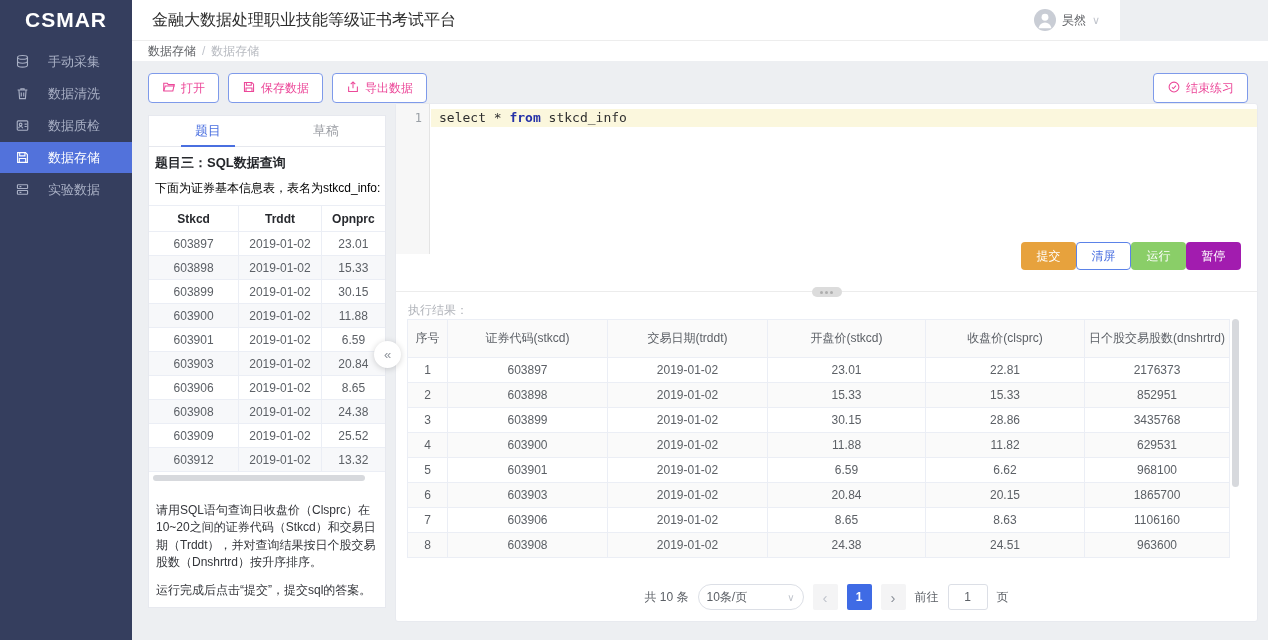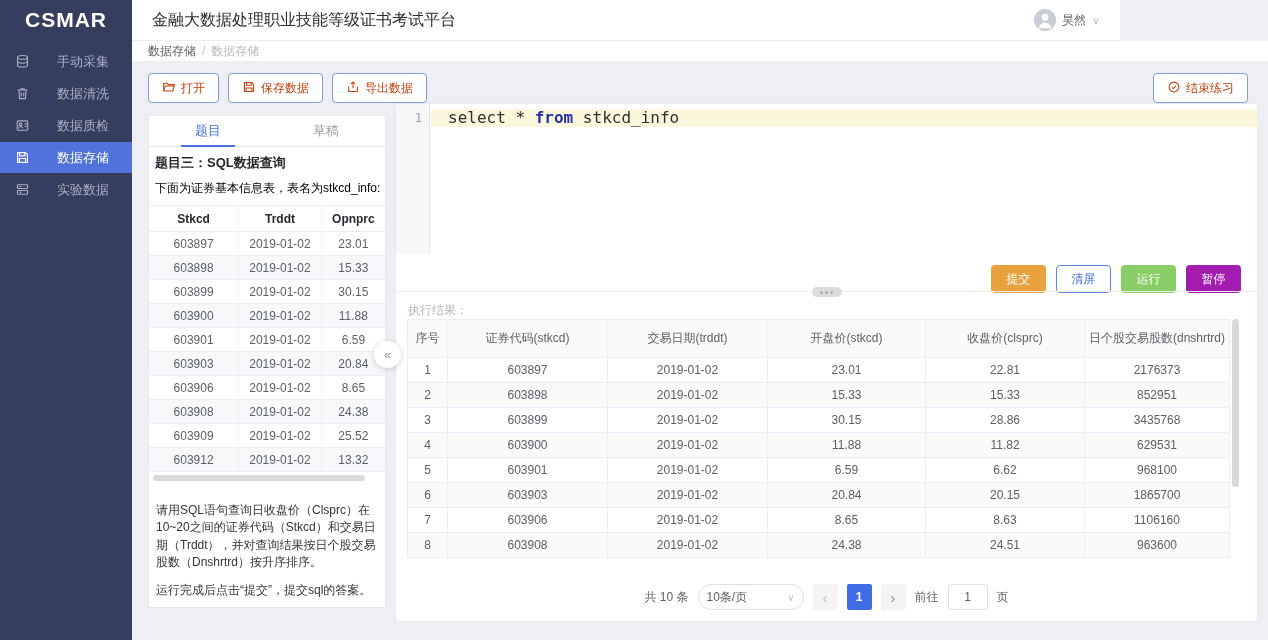--- a/index.html
+++ b/index.html
@@ -3,40 +3,40 @@
 <meta charset="utf-8">
 <style>
   * { margin:0; padding:0; box-sizing:border-box; }
   body { width:1268px; height:640px; font-family:"Liberation Sans","DejaVu Sans",sans-serif; }
   .app { position:relative; width:1268px; height:640px; background:#edeff2; overflow:hidden; }
 
   
   .sidebar { position:absolute; left:0; top:0; width:132px; height:640px; background:#353e5e; z-index:10; }
   .logo { height:40px; display:flex; align-items:center; justify-content:center; color:#fff; font-weight:bold; font-size:21px; letter-spacing:1px; }
   .nav { padding-top:6px; }
-  .nav-item { height:31px; display:flex; align-items:center; gap:27px; padding-left:15px; color:#a9b0c5; font-size:13px; cursor:pointer; margin-bottom:1px; }
+  .nav-item { height:31px; display:flex; align-items:center; gap:18px; padding-left:15px; color:#a9b0c5; font-size:13px; cursor:pointer; margin-bottom:1px; }
   .nav-item.active { background:#5272db; color:#fff; }
   .nav-icon { display:flex; width:15px; height:15px; }
   .nav-icon svg { width:15px; height:15px; }
 
   
   .topbar { position:absolute; left:132px; top:0; width:988px; height:41px; background:#fff; border-bottom:1px solid #ededed; display:flex; align-items:center; padding:0 20px; }
   .topbar-title { font-size:16px; color:#2c2c2c; font-weight:500; }
   .user { margin-left:auto; display:flex; align-items:center; gap:6px; font-size:12px; color:#606266; cursor:pointer; }
   .avatar { width:22px; height:22px; border-radius:50%; background:#c9cdd5; overflow:hidden; display:flex; align-items:flex-end; justify-content:center; }
   .chev { color:#c0c4cc; font-size:11px; }
 
   .breadcrumb { position:absolute; left:132px; top:41px; width:1136px; height:20px; background:#fff; display:flex; align-items:center; gap:6px; padding-left:16px; font-size:12px; }
   .bc-parent { color:#606266; cursor:pointer; }
   .bc-sep { color:#c0c4cc; }
   .bc-current { color:#b7bac0; }
 
   
   .toolbar { position:absolute; left:148px; top:73px; display:flex; gap:9px; }
-  .tbtn { height:30px; padding:0 13px; background:#fff; border:1px solid #7e9aea; color:#c2410c; border-radius:4px; font-size:12px; display:flex; align-items:center; gap:5px; cursor:pointer; }
+  .tbtn { height:30px; padding:0 13px; background:#fff; border:1px solid #7e9aea; color:#ec4899; border-radius:4px; font-size:12px; display:flex; align-items:center; gap:5px; cursor:pointer; }
   .tbtn svg { width:14px; height:14px; }
   .finish-btn { position:absolute; right:20px; top:73px; }
 
   
   .qpanel { position:absolute; left:148px; top:115px; width:238px; height:493px; background:#fff; border:1px solid #e7e9ef; }
   .qtabs { height:31px; display:flex; border-bottom:1px solid #e6e8ee; }
   .qtab { flex:1; text-align:center; line-height:29px; font-size:13px; color:#9a9da3; cursor:pointer; position:relative; }
   .qtab.active { color:#4a6fe0; }
   .qtab.active::after { content:""; position:absolute; left:50%; transform:translateX(-50%); bottom:-1px; width:54px; height:2px; background:#4a6fe0; }
   .qtitle { font-size:13px; font-weight:bold; color:#25272b; padding:7px 6px 3px; }
@@ -50,24 +50,24 @@
   .hscroll { height:7px; margin:3px 4px 0; }
   .hscroll-thumb { height:6px; width:93%; background:#d7d9dd; border-radius:3px; cursor:pointer; }
   .qreq { font-size:12px; color:#33353a; padding:20px 7px 0; line-height:1.45; }
   .qnote { font-size:12px; color:#33353a; padding:10px 7px; line-height:1.45; }
 
   
   .rcard { position:absolute; left:395px; top:103px; width:863px; height:519px; background:#fff; border:1px solid #e8eaef; border-radius:3px; }
   .editor { position:absolute; left:0; top:0; right:0; height:150px; cursor:text; }
   .gutter { position:absolute; left:0; top:0; width:34px; height:150px; background:#f7f7f7; border-right:1px solid #e4e4e4; }
   .lineno { display:block; text-align:right; padding-right:7px; margin-top:5px; color:#9aa0a6; font-family:"DejaVu Sans Mono","Liberation Mono",monospace; font-size:12px; line-height:18px; }
-  .code-line { position:absolute; left:35px; right:0; top:5px; height:18px; background:#fbf7dd; font-family:"DejaVu Sans Mono","Liberation Mono",monospace; font-size:16px; line-height:18px; padding-left:17px; white-space:pre; color:#2f2f2f; }
+  .code-line { position:absolute; left:35px; right:0; top:5px; height:18px; background:#fbf7dd; font-family:"DejaVu Sans Mono","Liberation Mono",monospace; font-size:13px; line-height:18px; padding-left:8px; white-space:pre; color:#2f2f2f; }
   .kw { color:#2431a8; font-weight:bold; }
 
-  .actions { position:absolute; right:16px; top:161px; display:flex; gap:10px; }
+  .actions { position:absolute; right:16px; top:138px; display:flex; }
   .btn { height:28px; min-width:55px; padding:0 14px; border:none; border-radius:4px; font-size:12px; color:#fff; cursor:pointer; font-family:inherit; }
   .btn-submit { background:#e7a23d; }
   .btn-clear  { background:#fff; border:1px solid #5b82e8; color:#4a6fe0; }
   .btn-run    { background:#8ace68; }
   .btn-pause  { background:#a21caf; }
 
   .splitter { position:absolute; left:0; right:0; top:187px; border-top:1px solid #ececec; }
   .split-pill { position:absolute; left:50%; top:-5px; transform:translateX(-50%); width:30px; height:10px; background:#dcdcdc; border-radius:5px; display:flex; align-items:center; justify-content:center; gap:2px; cursor:row-resize; }
   .split-pill i { width:3px; height:3px; border-radius:50%; background:#aeaeae; }
 

